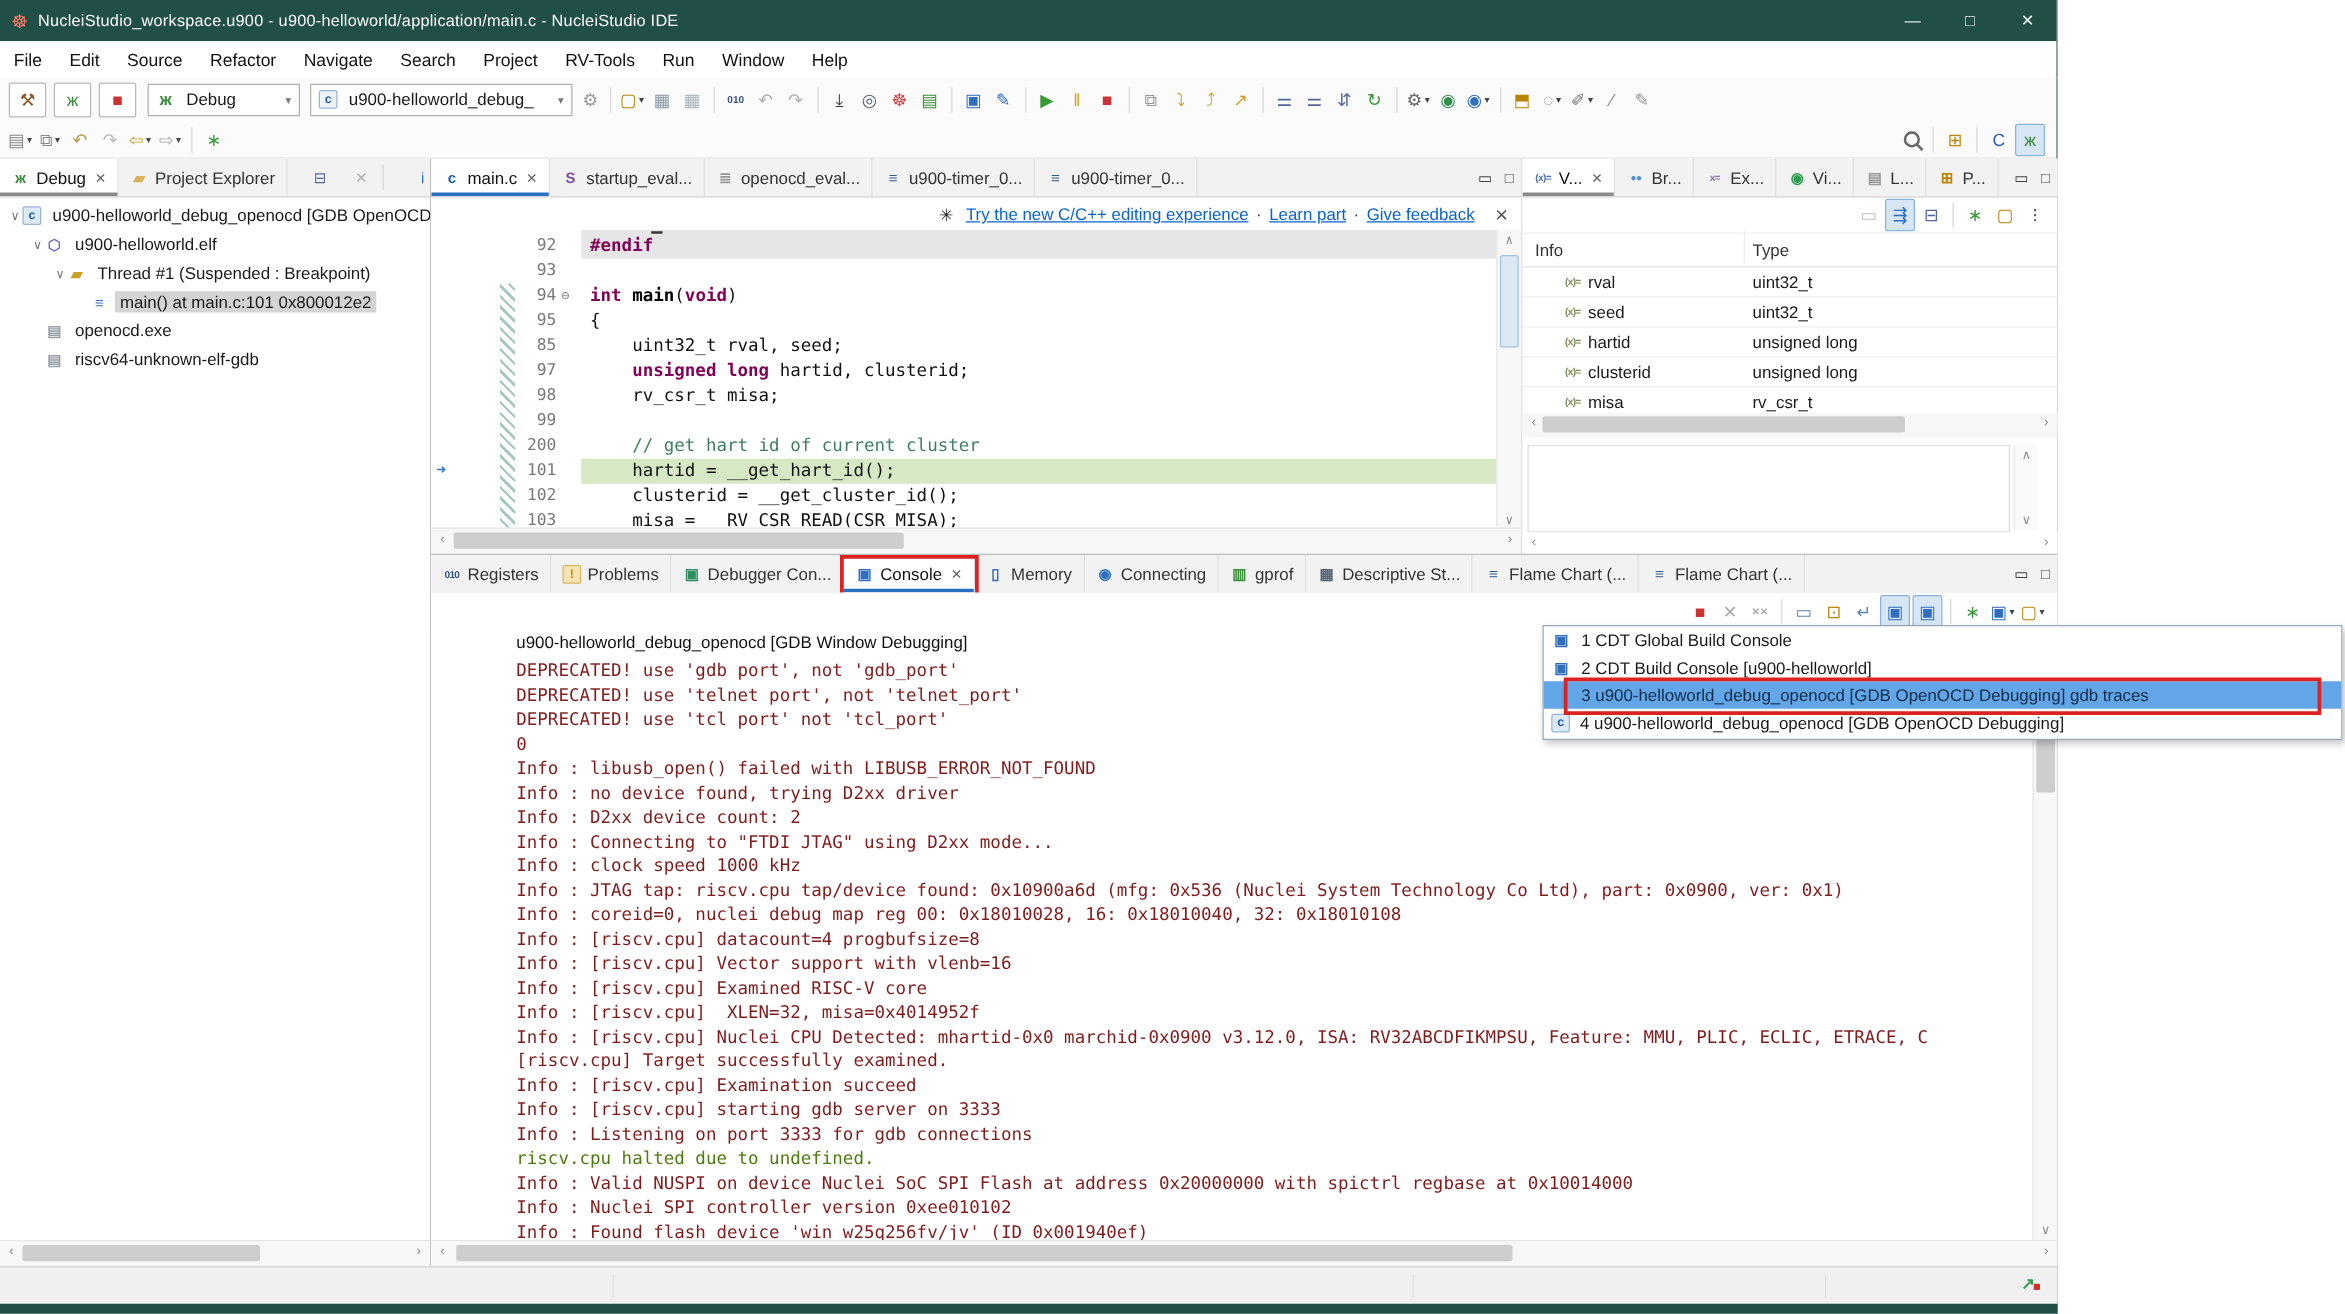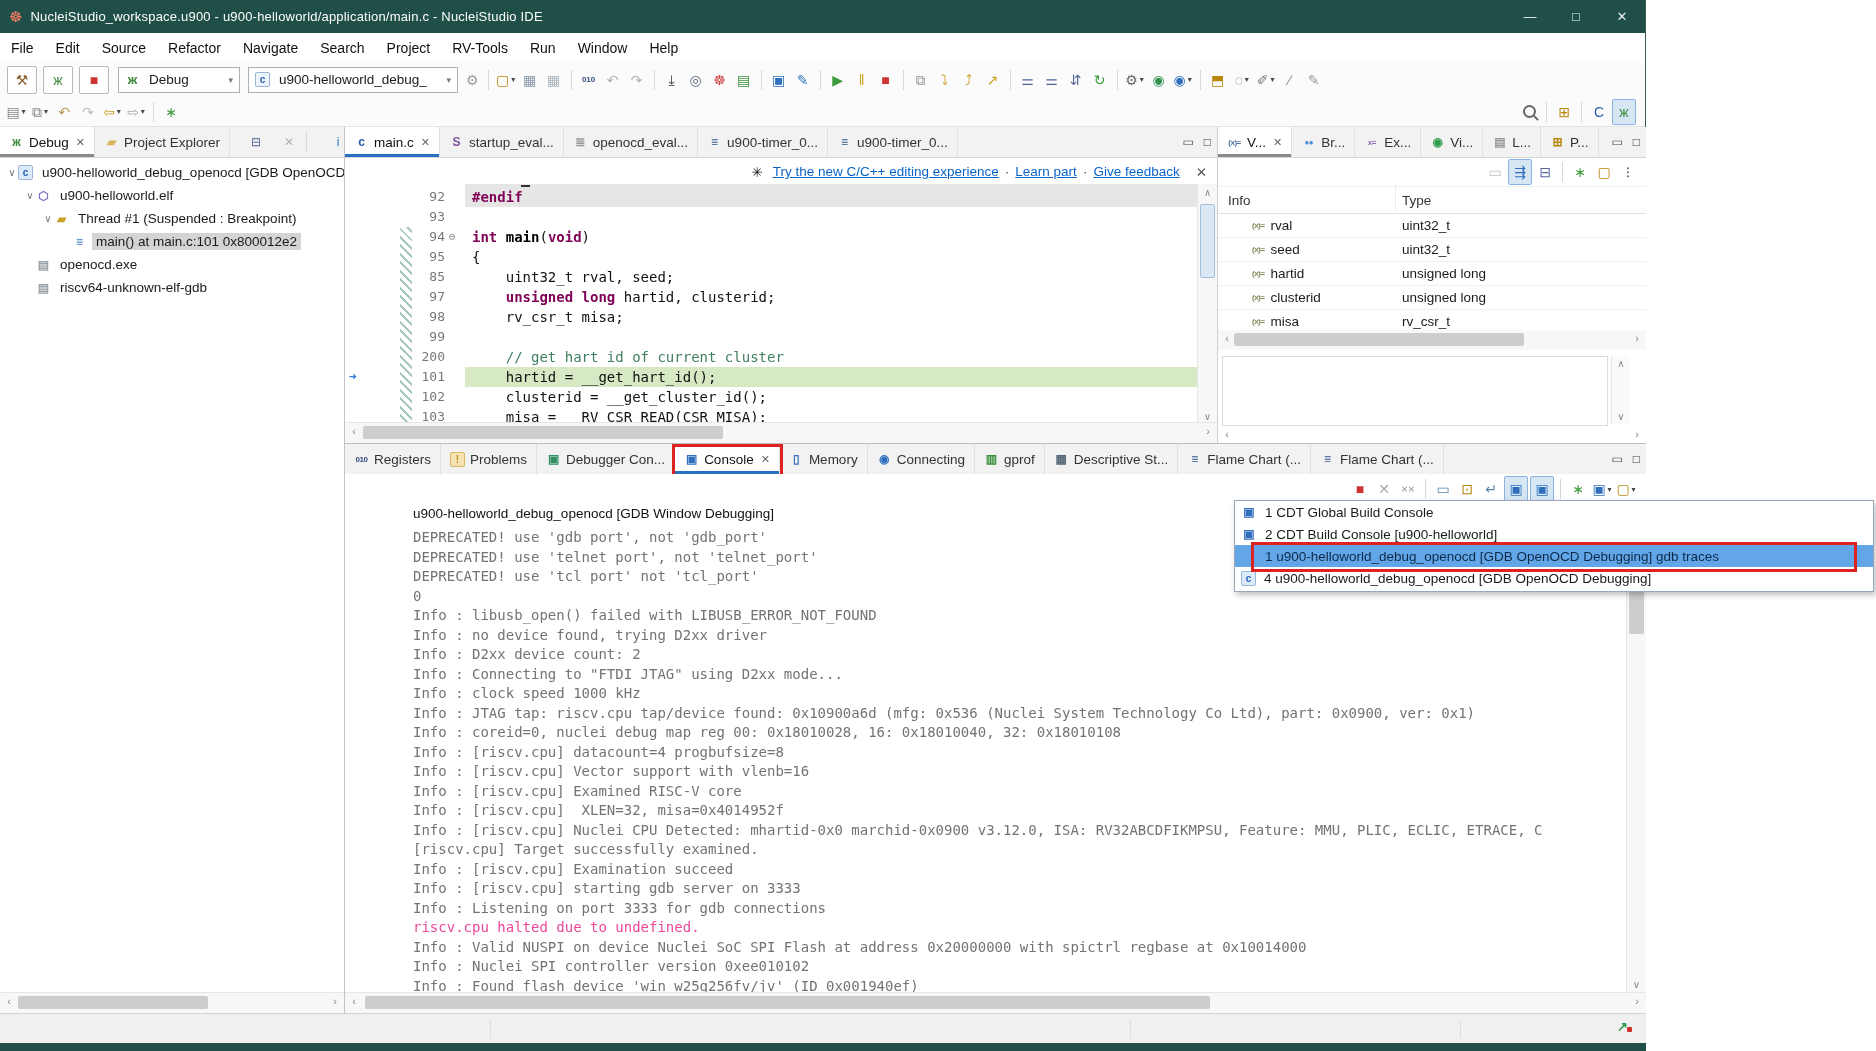--- a/index.html
+++ b/index.html
@@ -91,22 +91,22 @@
   .vrow{height:23px;display:flex;align-items:center;border-bottom:1px solid #f0f0f0;font-size:13.5px}
   .vname{width:177px;display:flex;align-items:center;padding-left:34px;box-sizing:border-box}
   .vtype{padding-left:7px}
   .varico{font-size:8px;color:#7a8a55;font-weight:bold;margin-right:6px;letter-spacing:-.5px}
   .detailpane{position:absolute;left:4px;right:38px;top:229px;height:68px;background:#fff;border:1px solid #ddd}
   
   .ctoolbar{position:absolute;left:0;top:30px;right:0;height:30px;display:flex;align-items:center;justify-content:flex-end;padding-right:8px;background:#fff}
   .ctitle{position:absolute;left:68px;top:62px;font-size:13.5px;color:#111}
   .clines{position:absolute;left:68px;top:84px;right:22px;bottom:20px;overflow:hidden;
     font-family:"DejaVu Sans Mono",monospace;font-size:14px;line-height:19.5px;white-space:pre}
-  .cline{color:#737373}
-  .cline.black{color:#ec4899}
+  .cline{color:#7f1d1d}
+  .cline.black{color:#4d7c0f}
   .redbox{position:absolute;border:3px solid #dd2222;pointer-events:none}
   
   .dropdown{position:absolute;left:1234px;top:500px;width:640px;height:92px;background:#fff;border:1px solid #98a8b8;
     box-shadow:2px 3px 6px rgba(0,0,0,.25);box-sizing:border-box;z-index:50}
   .ditem{height:22px;display:flex;align-items:center;font-size:13.5px;white-space:nowrap;padding-left:6px}
   .ditem .icon{width:16px;height:15px;margin-right:8px}
   .ditem.sel{background:#63a6e8;color:#0b2a4a}
   
   .statusbar{position:absolute;left:0;top:1013px;width:1646px;height:30px;background:#f0f0f0;border-top:1px solid #d4d4d4}
   .statussep{position:absolute;top:6px;width:1px;height:18px;background:#dcdcdc}
@@ -691,20 +691,20 @@
     <div class="ditem">
       <span class="icon" style="color: rgb(47, 111, 189); font-size: 12px;">▣</span>
       <span>1 CDT Global Build Console</span>
     </div>
     <div class="ditem">
       <span class="icon" style="color: rgb(47, 111, 189); font-size: 12px;">▣</span>
       <span>2 CDT Build Console [u900-helloworld]</span>
     </div>
     <div class="ditem sel">
       <span class="icon"></span>
-      <span>1 u900-helloworld_debug_openocd [GDB OpenOCD Debugging] gdb traces</span>
+      <span>3 u900-helloworld_debug_openocd [GDB OpenOCD Debugging] gdb traces</span>
     </div>
     <div class="redbox" style="left: 16px; top: 41px; width: 600px; height: 24px;"></div>
     <div class="ditem">
       <span class="icon" style="color: rgb(42, 93, 176); border: 1px solid rgb(154, 180, 216); background: rgb(220, 235, 250); font-size: 10px; width: 13px; height: 13px;">c</span>
       <span>4 u900-helloworld_debug_openocd [GDB OpenOCD Debugging]</span>
     </div>
   </div>
 
 </body></html>

